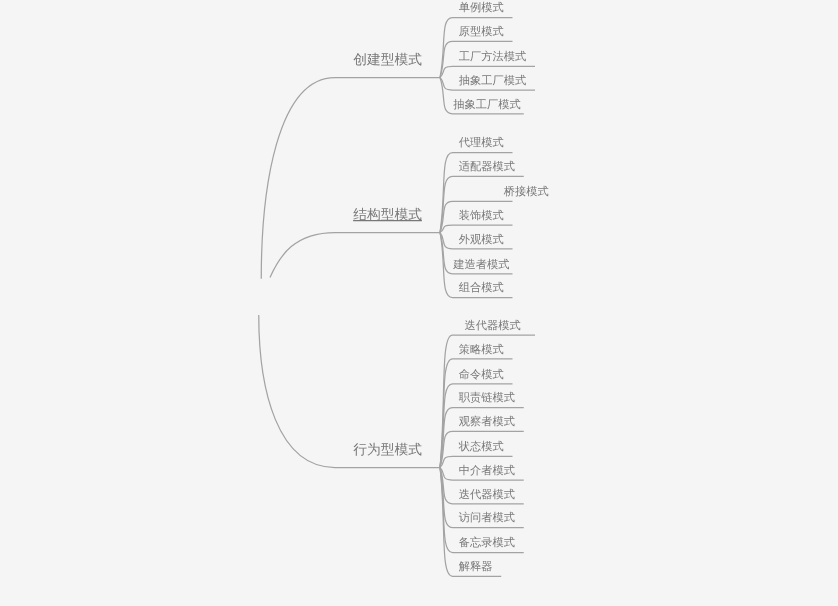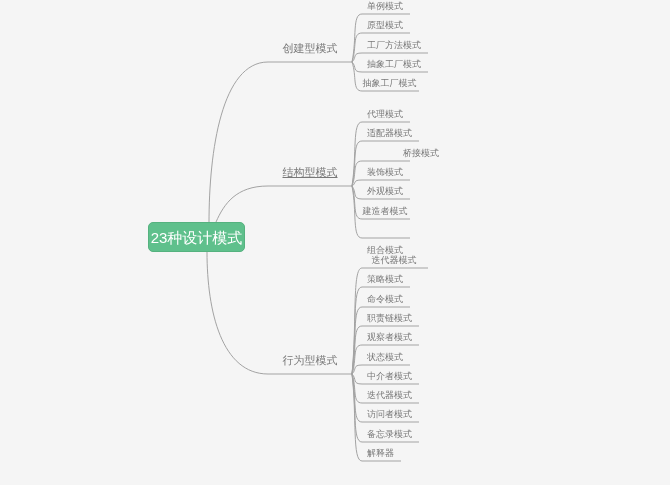--- a/index.html
+++ b/index.html
@@ -85,36 +85,35 @@
       <path d="M 352,374 C 357,340.5 352,307 362,307 L 410,307" fill="none" stroke="#a3a3a3" stroke-width="1"></path>
       <path d="M 352,374 C 357,350 352,326 362,326 L 419,326" fill="none" stroke="#a3a3a3" stroke-width="1"></path>
       <path d="M 352,374 C 357,359.5 352,345 362,345 L 419,345" fill="none" stroke="#a3a3a3" stroke-width="1"></path>
       <path d="M 352,374 C 357,369.5 352,365 362,365 L 410,365" fill="none" stroke="#a3a3a3" stroke-width="1"></path>
       <path d="M 352,374 C 357,379 352,384 362,384 L 419,384" fill="none" stroke="#a3a3a3" stroke-width="1"></path>
       <path d="M 352,374 C 357,388.5 352,403 362,403 L 419,403" fill="none" stroke="#a3a3a3" stroke-width="1"></path>
       <path d="M 352,374 C 357,398 352,422 362,422 L 419,422" fill="none" stroke="#a3a3a3" stroke-width="1"></path>
       <path d="M 352,374 C 357,408 352,442 362,442 L 419,442" fill="none" stroke="#a3a3a3" stroke-width="1"></path>
       <path d="M 352,374 C 357,417.5 352,461 362,461 L 401,461" fill="none" stroke="#a3a3a3" stroke-width="1"></path>
     </svg>
-  <div class="root-node">23种设计模式</div>
 
 <div class="branch-node" style="top: 42px;">创建型模式</div>
     <div class="leaf-node" style="top: 1px; width: 50px;">单例模式</div>
     <div class="leaf-node" style="top: 20px; width: 50px;">原型模式</div>
     <div class="leaf-node" style="top: 40px; width: 68px;">工厂方法模式</div>
     <div class="leaf-node" style="top: 59px; width: 68px;">抽象工厂模式</div>
     <div class="leaf-node" style="top: 78px; width: 59px;">抽象工厂模式</div>
     <div class="branch-node" style="top: 166px; text-decoration: underline;">结构型模式</div>
     <div class="leaf-node" style="top: 109px; width: 50px;">代理模式</div>
     <div class="leaf-node" style="top: 128px; width: 59px;">适配器模式</div>
     <div class="leaf-node" style="top: 148px; width: 50px; margin-left: 36px;">桥接模式</div>
     <div class="leaf-node" style="top: 167px; width: 50px;">装饰模式</div>
     <div class="leaf-node" style="top: 186px; width: 50px;">外观模式</div>
     <div class="leaf-node" style="top: 206px; width: 50px;">建造者模式</div>
-    <div class="leaf-node" style="top: 225px; width: 50px; margin-top: 20px;">组合模式</div>
+    <div class="leaf-node" style="top: 225px; width: 50px;">组合模式</div>
     <div class="branch-node" style="top: 354px;">行为型模式</div>
     <div class="leaf-node" style="top: 255px; width: 68px;">迭代器模式</div>
     <div class="leaf-node" style="top: 274px; width: 50px;">策略模式</div>
     <div class="leaf-node" style="top: 294px; width: 50px;">命令模式</div>
     <div class="leaf-node" style="top: 313px; width: 59px;">职责链模式</div>
     <div class="leaf-node" style="top: 332px; width: 59px;">观察者模式</div>
     <div class="leaf-node" style="top: 352px; width: 50px;">状态模式</div>
     <div class="leaf-node" style="top: 371px; width: 59px;">中介者模式</div>
     <div class="leaf-node" style="top: 390px; width: 59px;">迭代器模式</div>
     <div class="leaf-node" style="top: 409px; width: 59px;">访问者模式</div>

